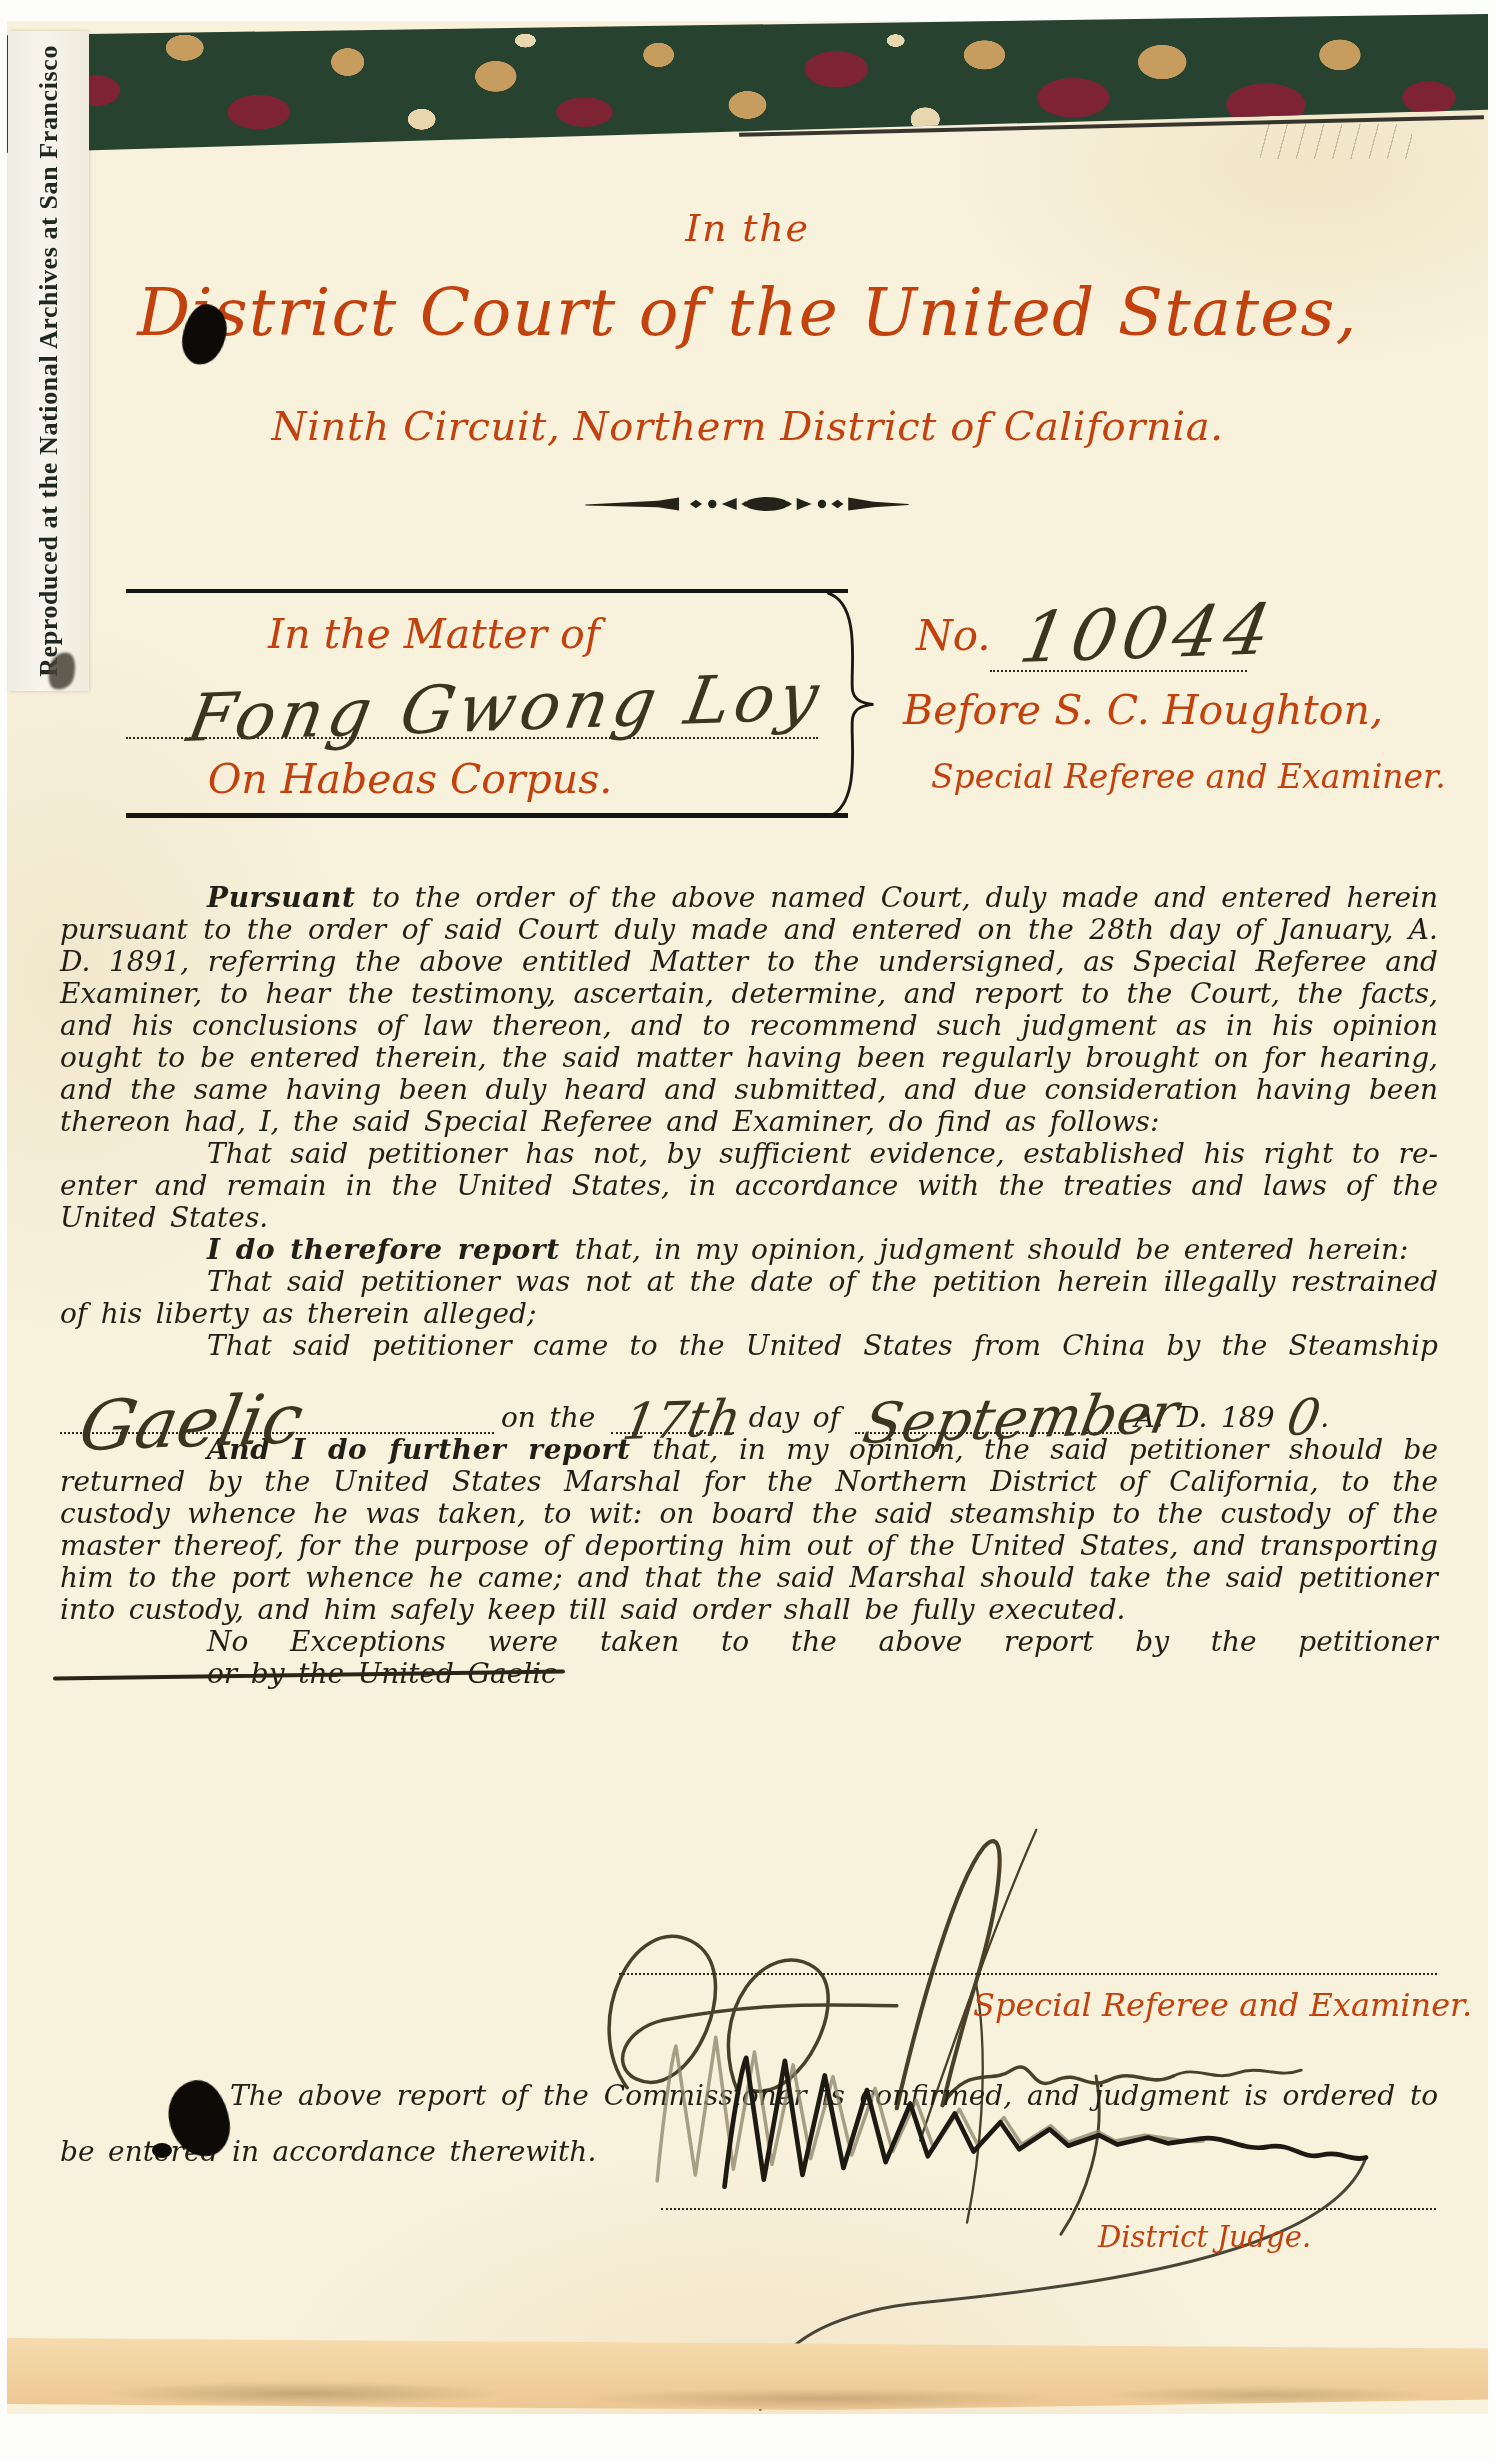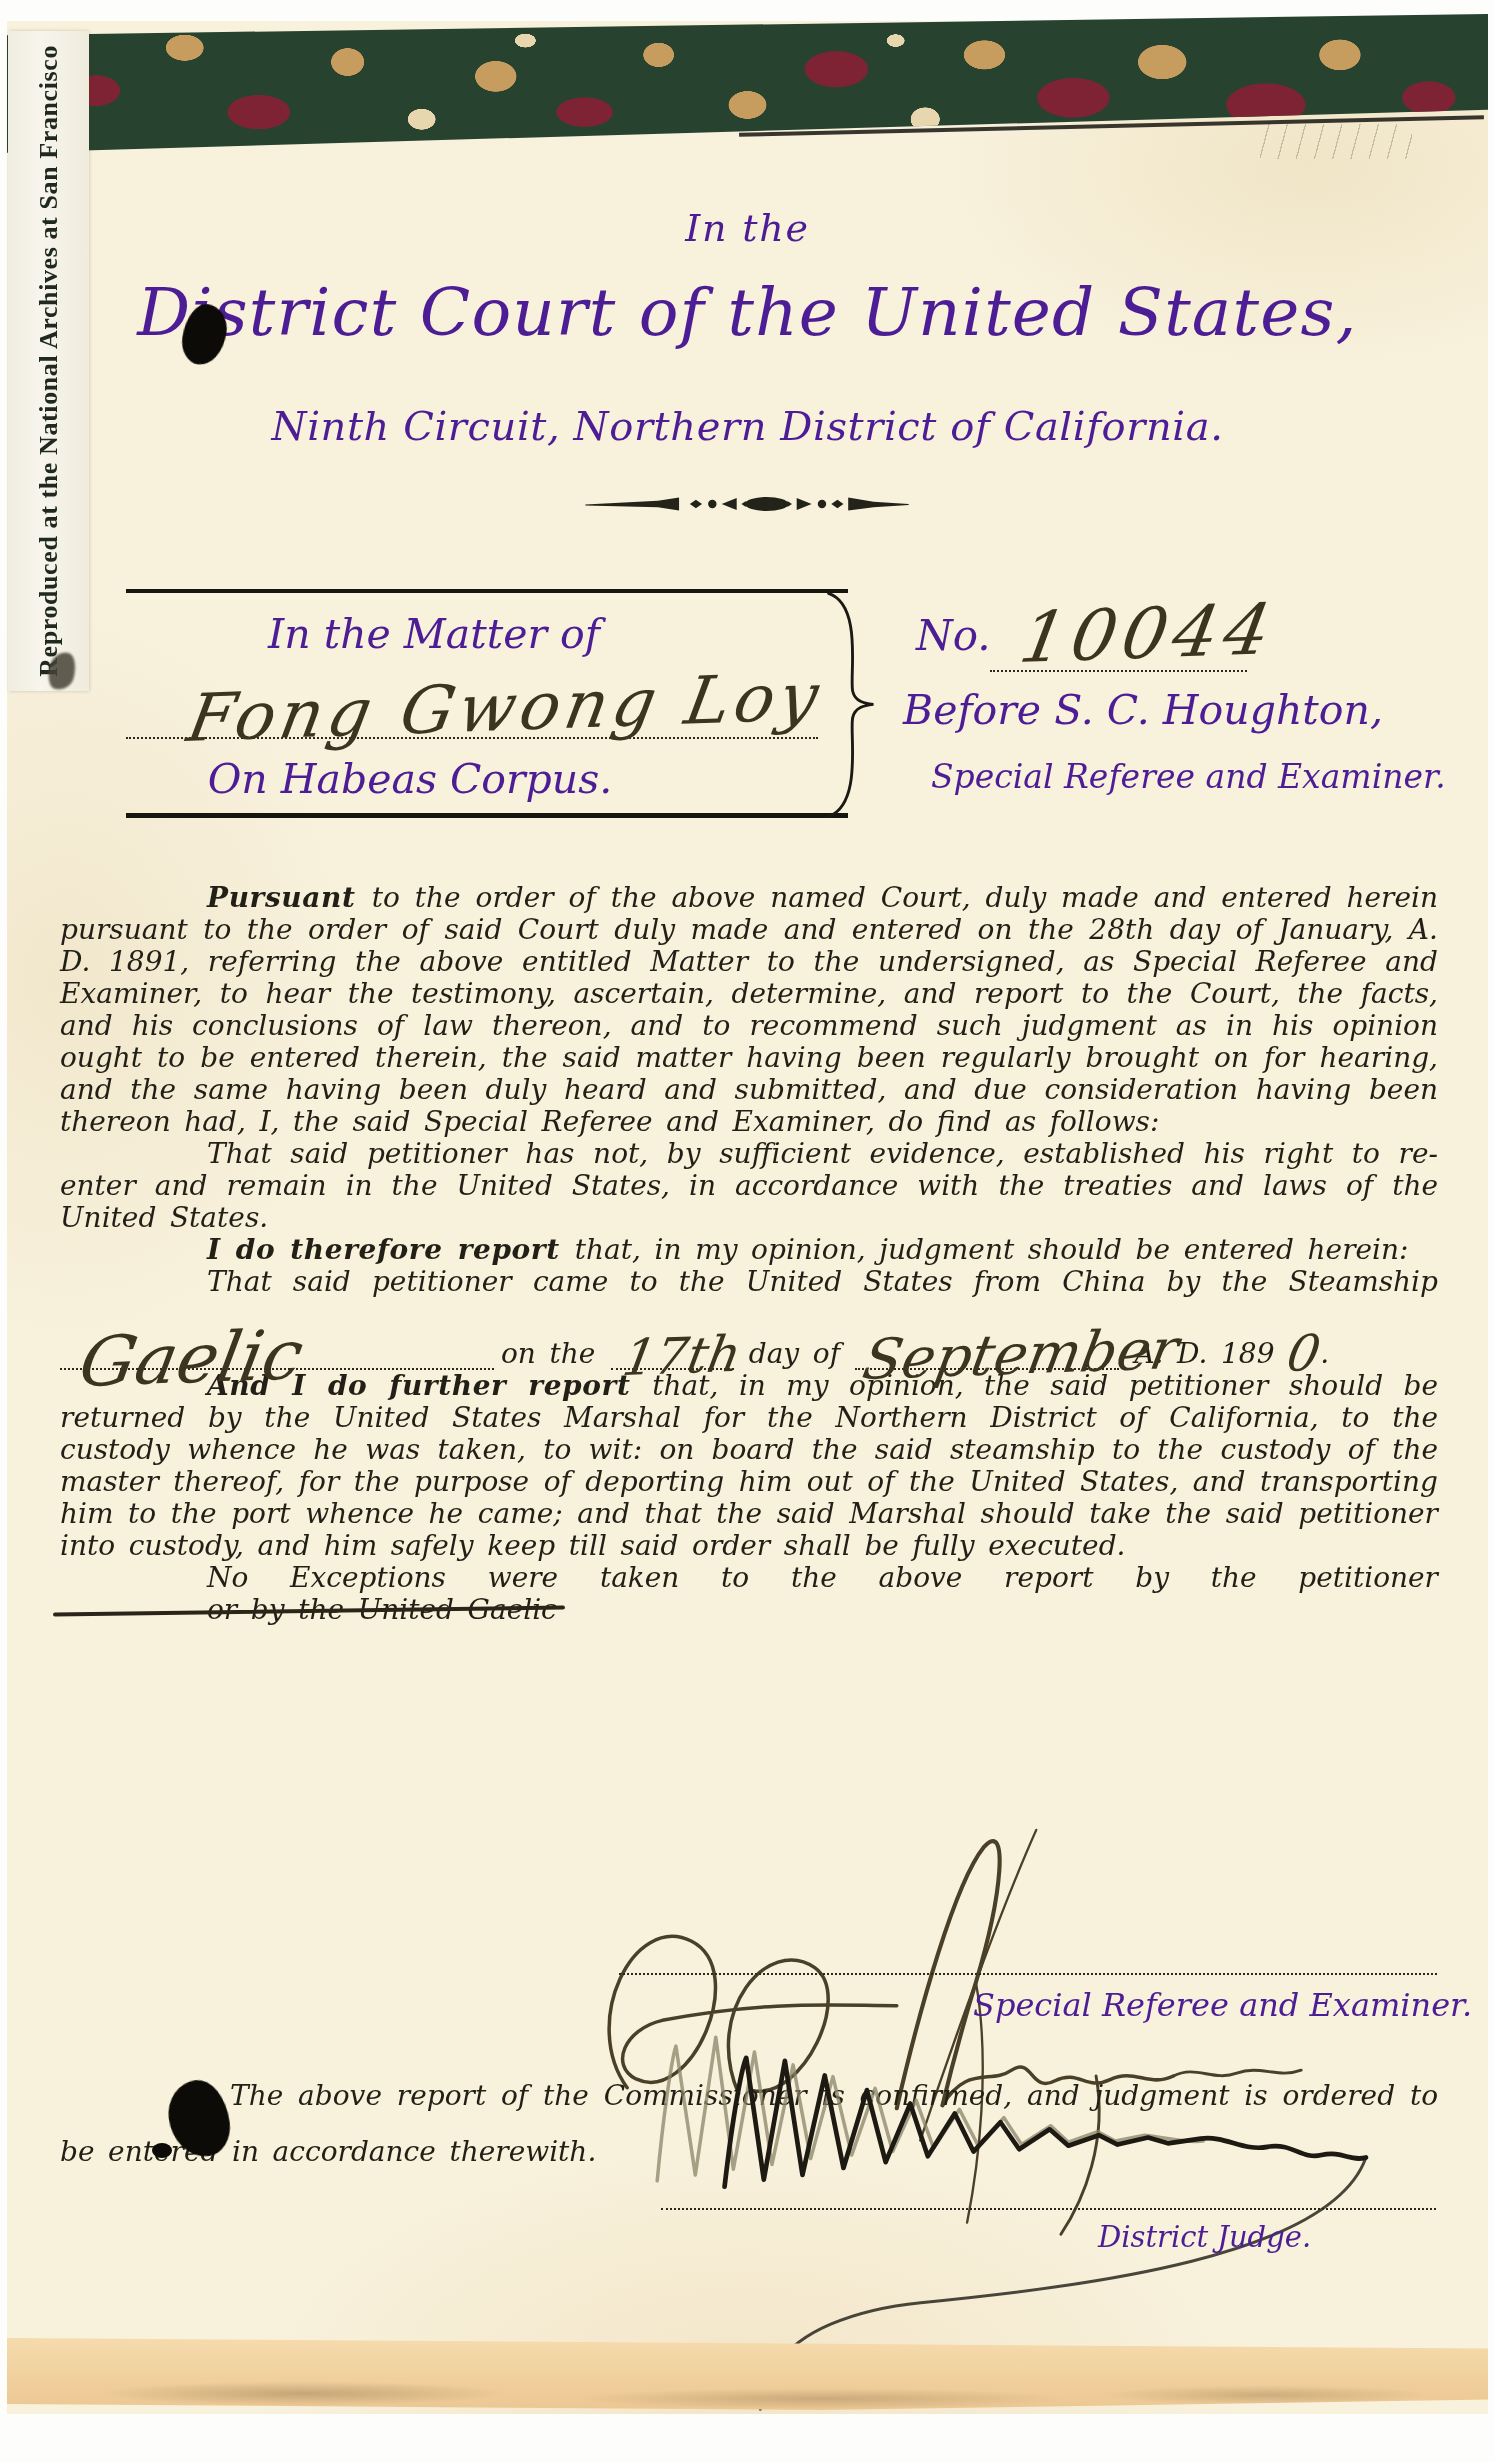--- a/index.html
+++ b/index.html
@@ -68,21 +68,21 @@
     font-family:"Liberation Serif","DejaVu Serif",serif;font-weight:bold;
     font-size:26px;color:#20291f;letter-spacing:0.6px;white-space:nowrap;
   }
   .smudge-4{
     position:absolute;left:49px;top:652px;width:26px;height:38px;
     background:#474337;border-radius:58% 42% 60% 40% / 45% 60% 40% 55%;
     filter:blur(0.9px);transform:rotate(14deg);opacity:.85;
   }
 
   
-  .script{font-style:italic;color:#4c1d95;}
+  .script{font-style:italic;color:#c2410c;}
   .center{text-align:center;}
 
   .hdr-inthe{position:absolute;left:0;width:1495px;top:206px;font-size:38px;letter-spacing:1.8px;}
   .hdr-court{position:absolute;left:23.5px;width:1448px;top:274px;font-size:66px;letter-spacing:1.2px;white-space:nowrap;}
   .hdr-circuit{position:absolute;left:0;width:1495px;top:403px;font-size:40px;letter-spacing:0.6px;}
   .ornament{position:absolute;left:583px;top:485px;width:328px;height:38px;}
 
   
   .rule{position:absolute;background:#17150f;}
   .rule-top{left:126px;top:589px;width:722px;height:4.1px;}
@@ -216,20 +216,21 @@
     <span class="hand case-no">10044</span>
   </div>
   <div class="script before-line">Before S. C. Houghton,</div>
   <div class="script referee-line">Special Referee and Examiner.</div>
 
   <div class="body-block">
     <div id="paras-before">
         <p class="body-p"><b>Pursuant </b><span>to the order of the above named Court, duly made and entered herein pursuant to the order of said Court duly made and entered on the 28th day of January, A. D. 1891, referring the above entitled Matter to the undersigned, as Special Referee and Examiner, to hear the testimony, ascertain, determine, and report to the Court, the facts, and his conclusions of law thereon, and to recommend such judgment as in his opinion ought to be entered therein, the said matter having been regularly brought on for hearing, and the same having been duly heard and submitted, and due consideration having been thereon had, I, the said Special Referee and Examiner, do find as follows:</span></p>
         <p class="body-p"><span>That said petitioner has not, by sufficient evidence, established his right to re-enter and remain in the United States, in accordance with the treaties and laws of the United States.</span></p>
         <p class="body-p"><b>I do therefore report </b><span>that, in my opinion, judgment should be entered herein:</span></p>
+        <p class="body-p"><span>That said petitioner was not at the date of the petition herein illegally restrained of his liberty as therein alleged;</span></p>
       </div>
 
     <p class="body-p stretch">That said petitioner came to the United States from China by the Steamship</p>
     <div class="ship-row">
       <span class="blank b-ship">
         <span class="hand hw-ship">Gaelic</span>
       </span>
       <span class="gap">on the</span>
       <span class="blank b-day">
         <span class="hand hw-day">17th</span>

